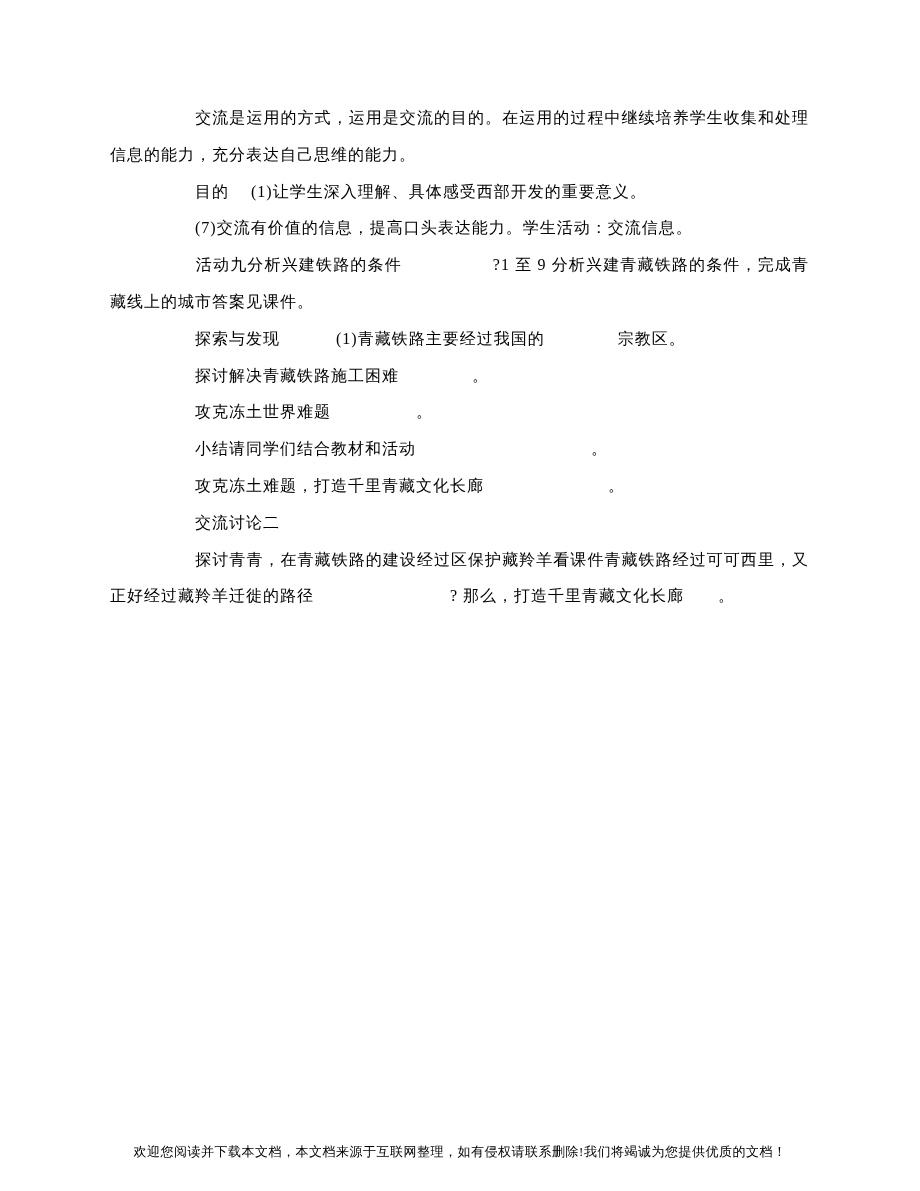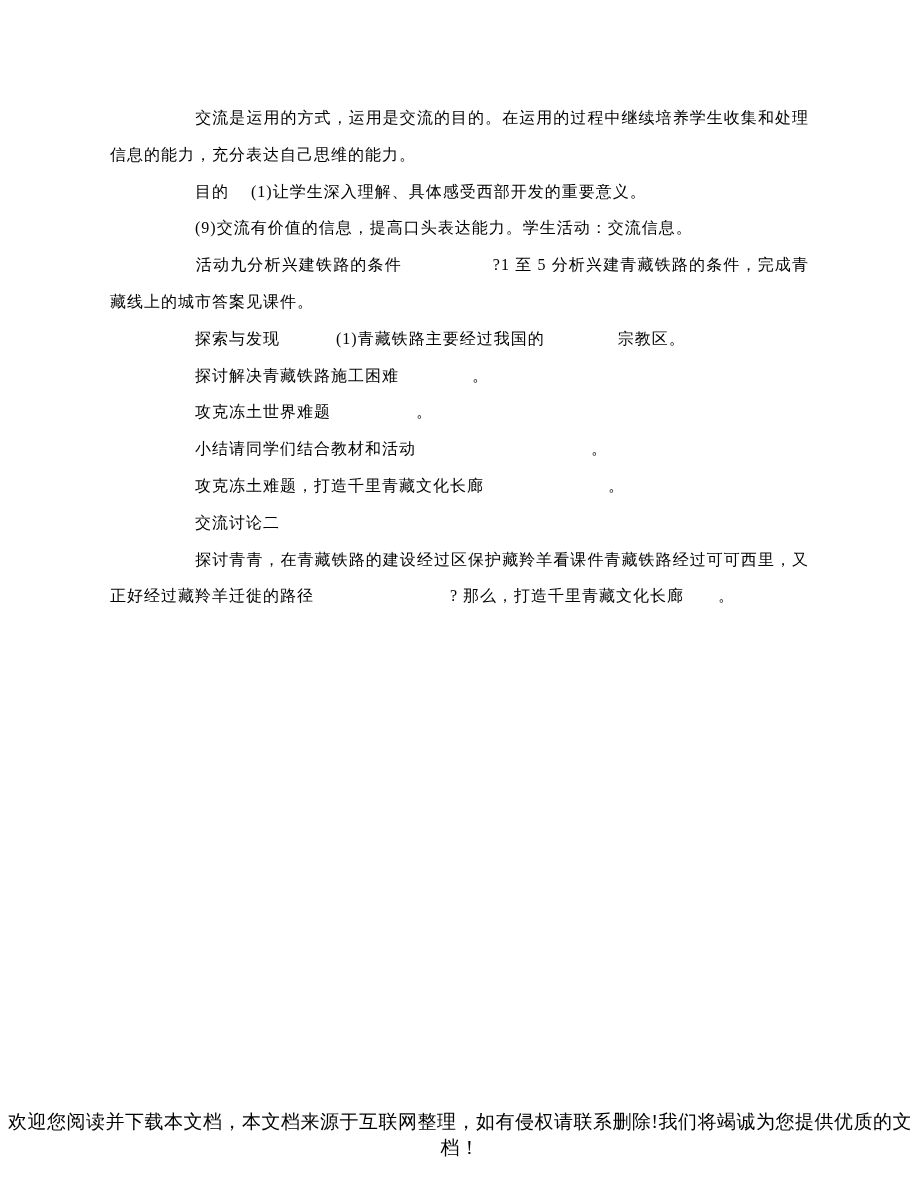--- a/index.html
+++ b/index.html
@@ -22,32 +22,32 @@
   .para {
     text-align: justify;
   }
   .footer {
     position: absolute;
     bottom: 30px;
     left: 0;
     width: 920px;
     text-align: center;
     font-family: "SimSun", "宋体", serif;
-    font-size: 19px;
+    font-size: 13px;
     letter-spacing: 0.5px;
   }
 </style>
 </head>
 <body>
 
 <div class="page">
   <div class="para">　　　　　交流是运用的方式，运用是交流的目的。在运用的过程中继续培养学生收集和处理信息的能力，充分表达自己思维的能力。</div>
   <div class="para">　　　　　目的　 (1)让学生深入理解、具体感受西部开发的重要意义。</div>
-  <div class="para">　　　　　(9)交流有价值的信息，提高口头表达能力。学生活动：交流信息。</div>
-  <div class="para">　　　　　活动九分析兴建铁路的条件　　　　　 ?1 至 5 分析兴建青藏铁路的条件，完成青藏线上的城市答案见课件。</div>
+  <div class="para">　　　　　(7)交流有价值的信息，提高口头表达能力。学生活动：交流信息。</div>
+  <div class="para">　　　　　活动九分析兴建铁路的条件　　　　　 ?1 至 9 分析兴建青藏铁路的条件，完成青藏线上的城市答案见课件。</div>
   <div class="para">　　　　　探索与发现　　　 (1)青藏铁路主要经过我国的　　　　 宗教区。</div>
   <div class="para">　　　　　探讨解决青藏铁路施工困难 　　　　。</div>
   <div class="para">　　　　　攻克冻土世界难题　　　　　。</div>
   <div class="para">　　　　　小结请同学们结合教材和活动 　　　　　　　　　　。</div>
   <div class="para">　　　　　攻克冻土难题，打造千里青藏文化长廊 　　　　　　　。</div>
   <div class="para">　　　　　交流讨论二</div>
   <div class="para">　　　　　探讨青青，在青藏铁路的建设经过区保护藏羚羊看课件青藏铁路经过可可西里，又正好经过藏羚羊迁徙的路径　　　　　　　　? 那么，打造千里青藏文化长廊　　。</div>
 </div>
 
 <div class="footer">欢迎您阅读并下载本文档，本文档来源于互联网整理，如有侵权请联系删除!我们将竭诚为您提供优质的文档！</div>

